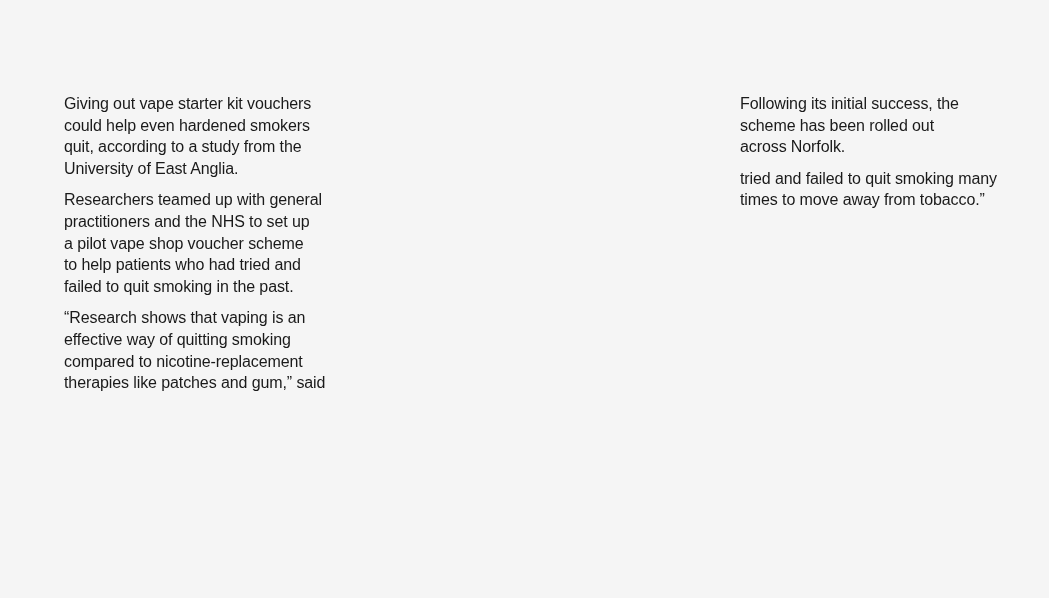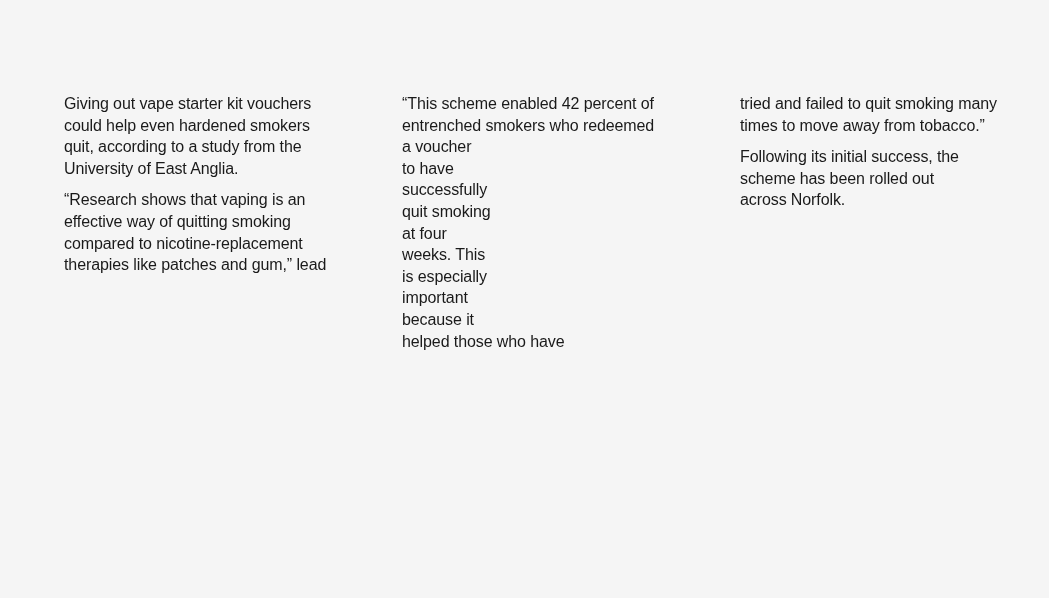--- a/index.html
+++ b/index.html
@@ -37,39 +37,32 @@
   </style>
 </head>
 <body>
 
 <div class="article">
   <div class="col">
     <p>Giving out vape starter kit vouchers
 could help even hardened smokers
 quit, according to a study from the
 University of East Anglia.</p>
+    <p>Researchers teamed up with general
+practitioners and the NHS to set up
+a pilot vape shop voucher scheme
+to help patients who had tried and
+failed to quit smoking in the past.</p>
     <p>“Research shows that vaping is an
 effective way of quitting smoking
 compared to nicotine-replacement
-therapies like patches and gum,” lead</p>
+therapies like patches and gum,” said</p>
   </div>
   <div class="col">
-    <p>“This scheme enabled 42 percent of
-entrenched smokers who redeemed
-a voucher
-to have
-successfully
-quit smoking
-at four
-weeks. This
-is especially
-important
-because it
-helped those who have</p>
   </div>
   <div class="col">
-    <p>tried and failed to quit smoking many
-times to move away from tobacco.”</p>
     <p>Following its initial success, the
 scheme has been rolled out
 across Norfolk.</p>
+    <p>tried and failed to quit smoking many
+times to move away from tobacco.”</p>
   </div>
 </div>
 
 </body></html>

